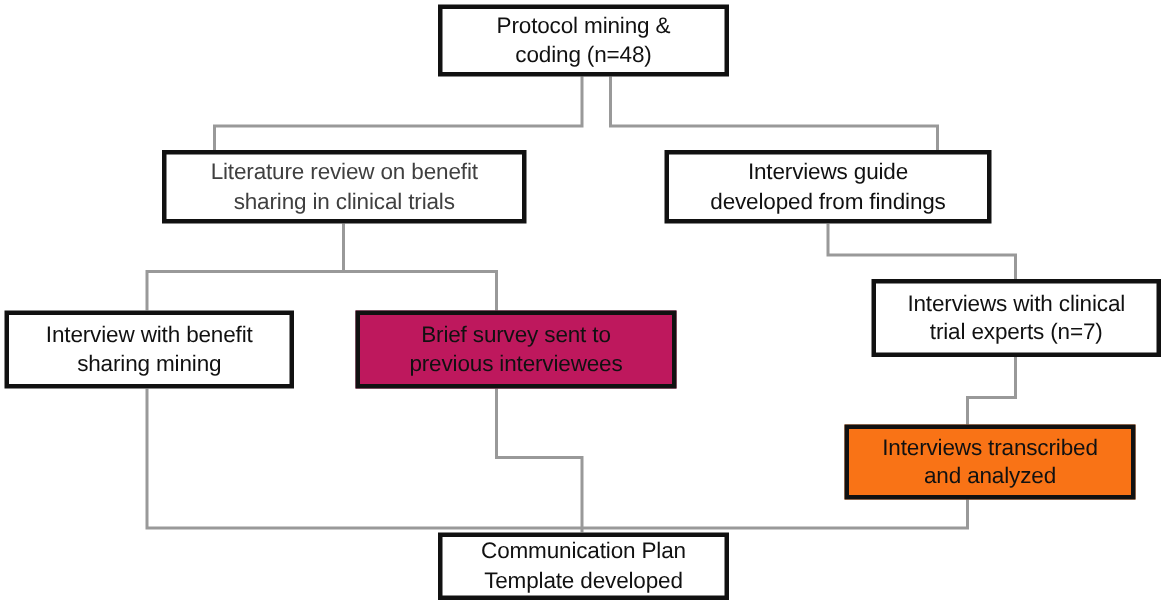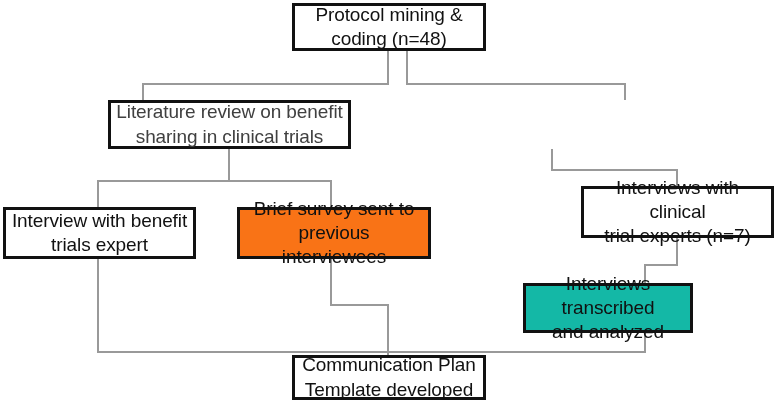--- a/index.html
+++ b/index.html
@@ -31,21 +31,21 @@
     background: #ffffff;
     border: 3px solid #111111;
     display: flex;
     align-items: center;
     justify-content: center;
     text-align: center;
   }
   .node-label {
     display: block;
     color: #111111;
-    font-size: 19px;
+    font-size: 15px;
     line-height: 1.28;
     letter-spacing: -0.1px;
     white-space: pre-line;
     padding: 0 5px;
   }
 </style>
 </head>
 <body>
 
 <div id="canvas" style="background: rgb(255, 255, 255);">
@@ -65,37 +65,41 @@
   <div class="node" style="left: 292px; top: 3px; width: 194px; height: 48px; border-color: rgb(17, 17, 17); background: rgb(255, 255, 255);">
     <span class="node-label" style="color: rgb(17, 17, 17);">Protocol mining &amp;
 coding (n=48)</span>
   </div>
 
   <div class="node" style="left: 108px; top: 100px; width: 243px; height: 49px; border-color: rgb(17, 17, 17); background: rgb(255, 255, 255);">
     <span class="node-label" style="color: #404040;">Literature review on benefit
 sharing in clinical trials</span>
   </div>
 
+  <div class="node" style="left: 443px; top: 100px; width: 218px; height: 49px; border-color: rgb(17, 17, 17); background: rgb(255, 255, 255);">
+    <span class="node-label" style="color: rgb(17, 17, 17);">Interviews guide
+developed from findings</span>
+  </div>
 
   <div class="node" style="left: 581px; top: 186px; width: 193px; height: 52px; border-color: rgb(17, 17, 17); background: rgb(255, 255, 255);">
     <span class="node-label" style="color: rgb(17, 17, 17);">Interviews with clinical
 trial experts (n=7)</span>
   </div>
 
   <div class="node" style="left: 3px; top: 207px; width: 193px; height: 52px; border-color: rgb(17, 17, 17); background: rgb(255, 255, 255);">
     <span class="node-label" style="color: rgb(17, 17, 17);">Interview with benefit
-trials expert</span>
+sharing mining</span>
   </div>
 
-  <div class="node" style="left: 237px; top: 207px; width: 194px; height: 52px; border-color: rgb(17, 17, 17); background: #f97316;">
+  <div class="node" style="left: 237px; top: 207px; width: 214px; height: 52px; border-color: rgb(17, 17, 17); background: #be185d;">
     <span class="node-label" style="color: rgb(17, 17, 17);">Brief survey sent to
 previous interviewees</span>
   </div>
 
-  <div class="node" style="left: 523px; top: 283px; width: 170px; height: 50px; border-color: rgb(17, 17, 17); background: #14b8a6;">
+  <div class="node" style="left: 563px; top: 283px; width: 194px; height: 50px; border-color: rgb(17, 17, 17); background: #f97316;">
     <span class="node-label" style="color: rgb(17, 17, 17);">Interviews transcribed
 and analyzed</span>
   </div>
 
   <div class="node" style="left: 292px; top: 355px; width: 194px; height: 45px; border-color: rgb(17, 17, 17); background: rgb(255, 255, 255); text-align: center;">
     <span class="node-label" style="color: rgb(17, 17, 17);">Communication Plan
 Template developed</span>
   </div>
 
 </div>

